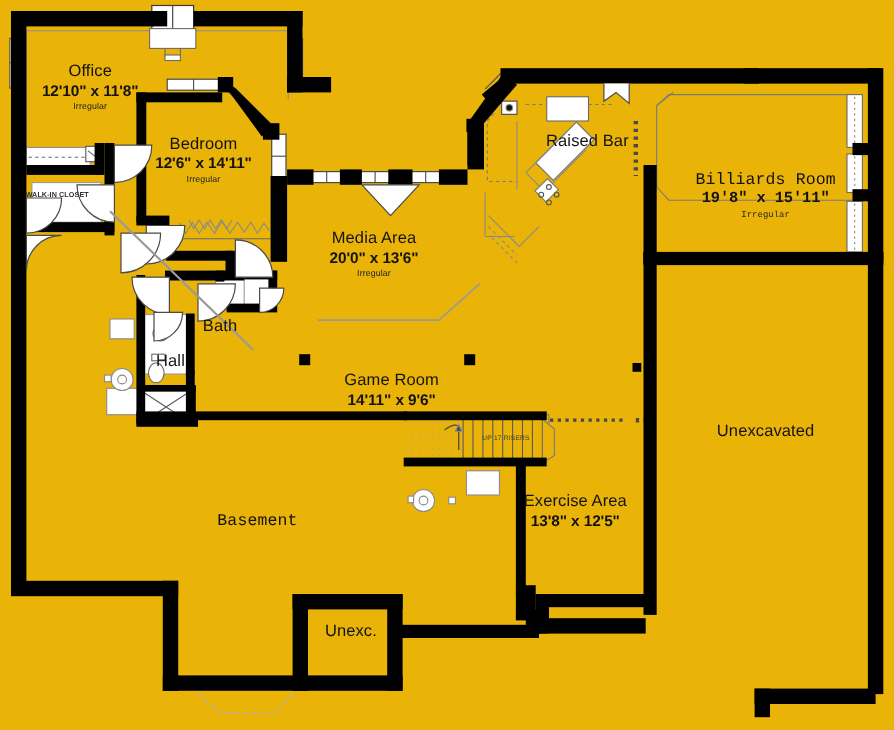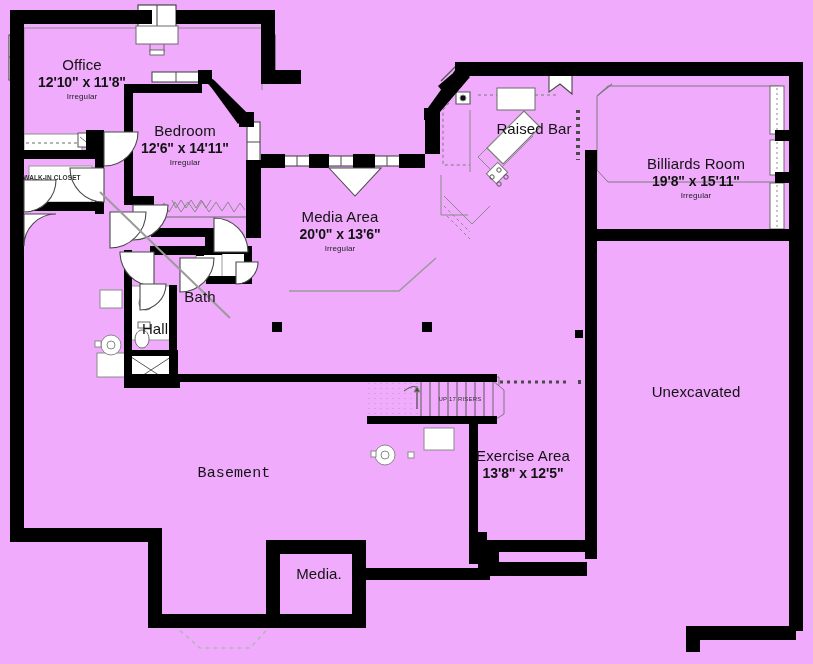--- a/index.html
+++ b/index.html
@@ -9,21 +9,21 @@
     background: #ffffff;
   }
   body {
     font-family: "Liberation Sans", sans-serif;
     -webkit-font-smoothing: antialiased;
   }
   #plan-root {
     position: relative;
     width: 813px;
     height: 664px;
-    background: #f0abfc;
+    background: #eab308;
     overflow: hidden;
   }
   #plan-svg {
     position: absolute;
     left: 0;
     top: 0;
     width: 813px;
     height: 664px;
     display: block;
   }
@@ -384,49 +384,53 @@
     <div class="room-label" style="left:340px; top:208px;">
       <span class="rl-name">Media Area</span>
       <span class="rl-dims">20'0" x 13'6"</span>
       <span class="rl-note">Irregular</span>
     </div>
 
     <div class="room-label" style="left:514px; top:120px;margin-left:20px;">
       <span class="rl-name">Raised Bar</span>
     </div>
 
-    <div class="room-label" style="left:696px; top:155px;">
+    <div class="room-label" style="left:696px; top:155px;font-family:Liberation Mono, monospace;">
       <span class="rl-name">Billiards Room</span>
       <span class="rl-dims">19'8" x 15'11"</span>
       <span class="rl-note">Irregular</span>
     </div>
 
     <div class="room-label" style="left:200px; top:288px;">
       <span class="rl-name">Bath</span>
     </div>
 
     <div class="room-label" style="left:155px; top:320px;">
       <span class="rl-name">Hall</span>
     </div>
 
+    <div class="room-label" style="left:356px; top:337px;">
+      <span class="rl-name">Game Room</span>
+      <span class="rl-dims">14'11" x 9'6"</span>
+    </div>
 
     <div class="room-label" style="left:523px; top:447px;">
       <span class="rl-name">Exercise Area</span>
       <span class="rl-dims">13'8" x 12'5"</span>
     </div>
 
     <div class="room-label" style="left:234px; top:465px;font-family:Liberation Mono, monospace;">
       <span class="rl-name">Basement</span>
     </div>
 
     <div class="room-label" style="left:696px; top:383px;">
       <span class="rl-name">Unexcavated</span>
     </div>
 
     <div class="room-label" style="left:319px; top:565px;">
-      <span class="rl-name">Media.</span>
+      <span class="rl-name">Unexc.</span>
     </div>
 
     <div class="stair-note" style="left:460px; top:396px;">UP 17 RISERS</div>
 
   </div>
 
 </div>
 
 </body></html>

